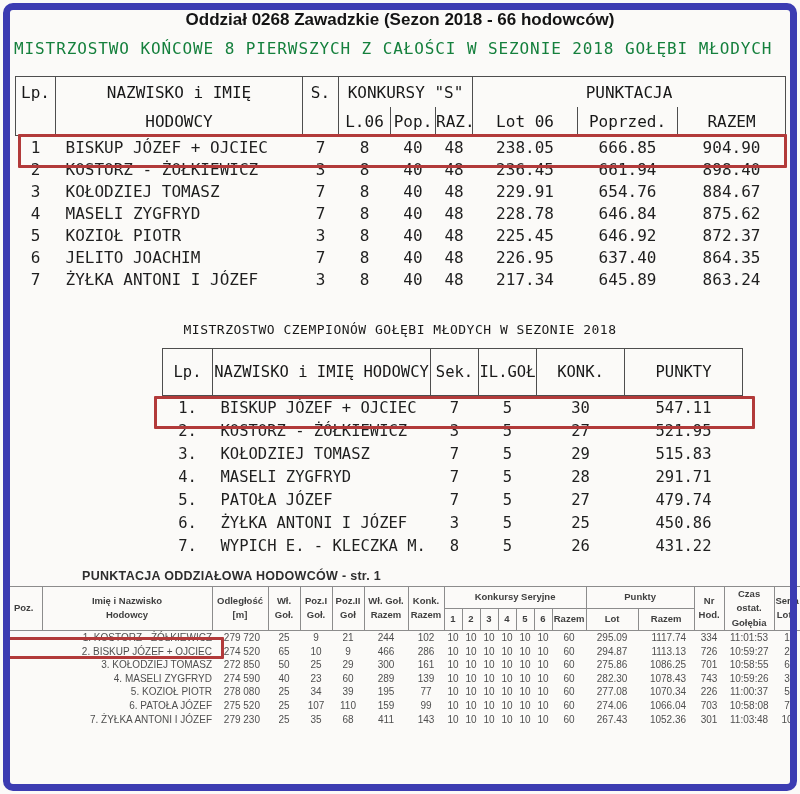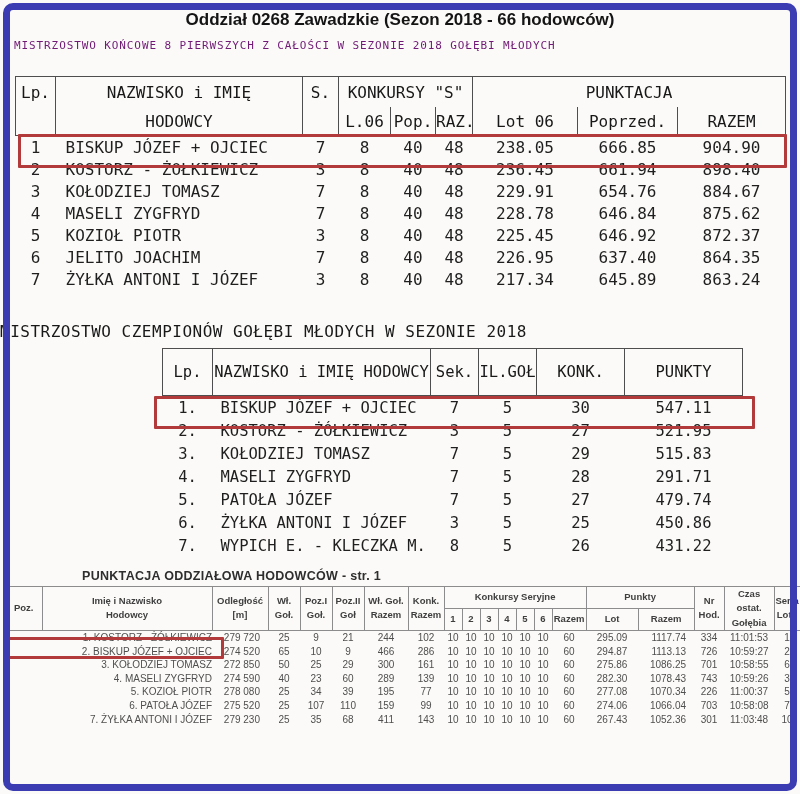--- a/index.html
+++ b/index.html
@@ -13,25 +13,25 @@
   .frame{
     position:absolute;inset:3px;border:7px solid #3c3cb2;border-radius:10px;
     z-index:5;pointer-events:none;background:transparent;
   }
   .doc-title{
     position:absolute;top:10px;left:0;right:0;text-align:center;z-index:1;
     font-family:"Liberation Sans", sans-serif;font-weight:bold;font-size:17px;color:#141414;
   }
   .h1{
     position:absolute;top:39px;left:14px;right:14px;z-index:1;
-    font-size:11px;letter-spacing:0.9px;white-space:nowrap;color:#701a75;
+    font-size:16px;letter-spacing:0.9px;white-space:nowrap;color:#15803d;
   }
   .h2{
-    position:absolute;top:322px;left:0;right:0;text-align:left;z-index:1;
-    font-size:16px;letter-spacing:0.5px;white-space:nowrap;color:#181818;
+    position:absolute;top:322px;left:0;right:0;text-align:center;z-index:1;
+    font-size:13px;letter-spacing:0.5px;white-space:nowrap;color:#181818;
   }
   .h3{
     position:absolute;top:569px;left:82px;z-index:1;
     font-family:"Liberation Sans", sans-serif;font-weight:bold;font-size:12.5px;
     letter-spacing:0.3px;color:#2e2e2e;
   }
   table{border-collapse:collapse;table-layout:fixed;z-index:1;}
   th{font-weight:normal;}
   
   .t1{position:absolute;top:76px;left:15px;width:770px;font-size:16px;}

